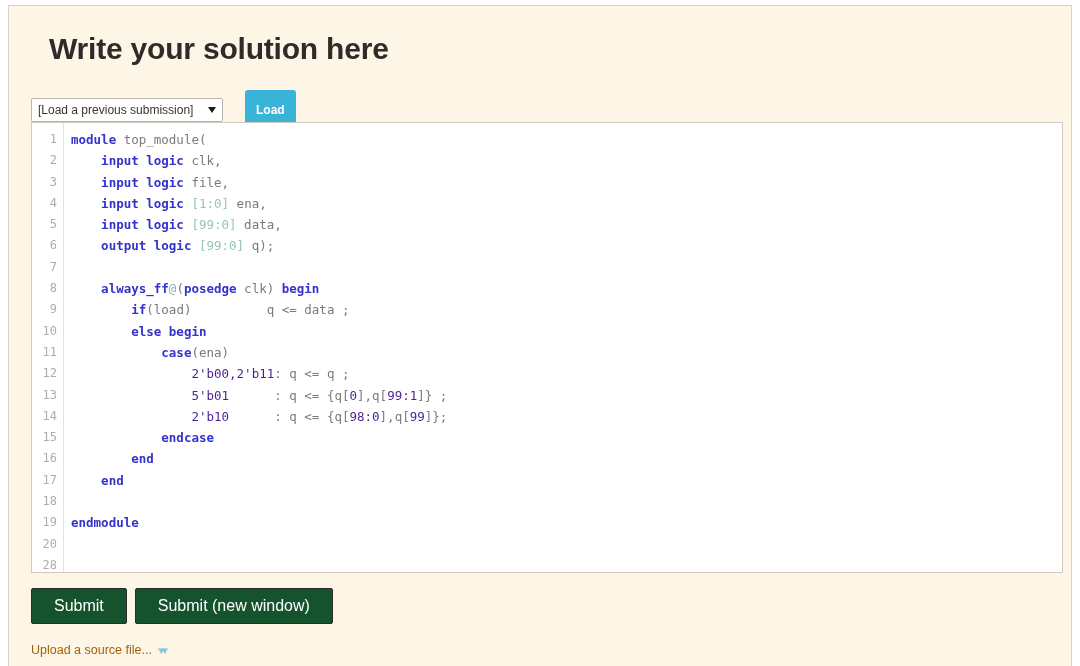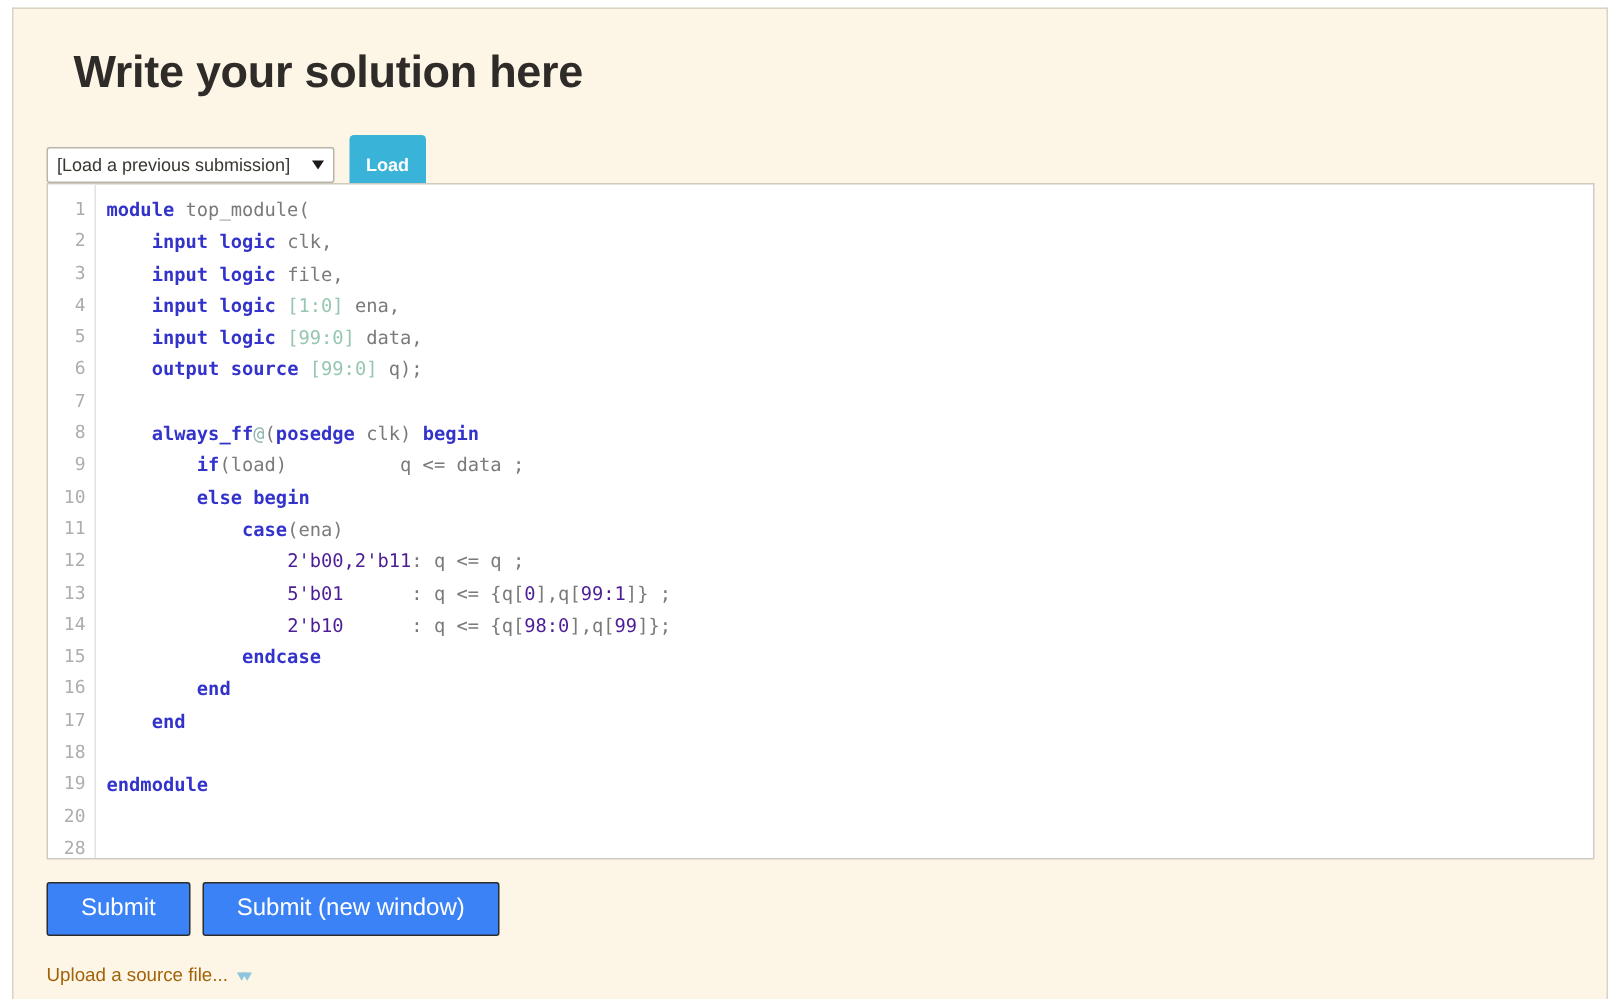--- a/index.html
+++ b/index.html
@@ -48,21 +48,21 @@
     white-space: nowrap;
   }
 
   
   .load-row {
     position: absolute;
     left: 22px;
     top: 84px;
     display: flex;
     align-items: center;
-    gap: 10px;
+    gap: 22px;
   }
   .submission-select {
     position: relative;
     width: 192px;
     height: 24px;
     background: #ffffff;
     border: 1px solid #b9b5ab;
     border-radius: 2px;
     box-sizing: border-box;
     display: flex;
@@ -150,21 +150,21 @@
 
   
   .submit-row {
     position: absolute;
     left: 22px;
     top: 582px;
     display: flex;
     gap: 8px;
   }
   .btn-submit {
-    background: #3b82f6;
+    background: #14532d;
     color: #ffffff;
     border: 1px solid #2c2c2c;
     font-size: 16px;
     font-family: "Liberation Sans", sans-serif;
     padding: 9px 22px;
     border-radius: 2px;
     cursor: pointer;
     line-height: 1;
     white-space: nowrap;
   }
@@ -232,21 +232,21 @@
           <div class="ln">19</div>
           <div class="ln">20</div>
           <div class="ln">28</div>
         </div>
       <div class="code-area" id="code-area">
           <div class="cl"><span class="kw">module</span><span class="plain"> top_module(</span></div>
           <div class="cl"><span class="plain">    </span><span class="kw">input logic</span><span class="plain"> clk,</span></div>
           <div class="cl"><span class="plain">    </span><span class="kw">input logic</span><span class="plain"> file,</span></div>
           <div class="cl"><span class="plain">    </span><span class="kw">input logic</span><span class="plain"> </span><span class="num">[1:0]</span><span class="plain"> ena,</span></div>
           <div class="cl"><span class="plain">    </span><span class="kw">input logic</span><span class="plain"> </span><span class="num">[99:0]</span><span class="plain"> data,</span></div>
-          <div class="cl"><span class="plain">    </span><span class="kw">output source</span><span class="plain"> </span><span class="num">[99:0]</span><span class="plain"> q);</span></div>
+          <div class="cl"><span class="plain">    </span><span class="kw">output logic</span><span class="plain"> </span><span class="num">[99:0]</span><span class="plain"> q);</span></div>
           <div class="cl">&nbsp;</div>
           <div class="cl"><span class="plain">    </span><span class="kw">always_ff</span><span class="at">@</span><span class="plain">(</span><span class="kw">posedge</span><span class="plain"> clk) </span><span class="kw">begin</span></div>
           <div class="cl"><span class="plain">        </span><span class="kw">if</span><span class="plain">(load)          q &lt;= data ;</span></div>
           <div class="cl"><span class="plain">        </span><span class="kw">else begin</span></div>
           <div class="cl"><span class="plain">            </span><span class="kw">case</span><span class="plain">(ena)</span></div>
           <div class="cl"><span class="plain">                </span><span class="lit">2'b00,2'b11</span><span class="plain">: q &lt;= q ;</span></div>
           <div class="cl"><span class="plain">                </span><span class="lit">5'b01</span><span class="plain">      : q &lt;= {q[</span><span class="lit">0</span><span class="plain">],q[</span><span class="lit">99:1</span><span class="plain">]} ;</span></div>
           <div class="cl"><span class="plain">                </span><span class="lit">2'b10</span><span class="plain">      : q &lt;= {q[</span><span class="lit">98:0</span><span class="plain">],q[</span><span class="lit">99</span><span class="plain">]};</span></div>
           <div class="cl"><span class="plain">            </span><span class="kw">endcase</span></div>
           <div class="cl"><span class="plain">        </span><span class="kw">end</span></div>

